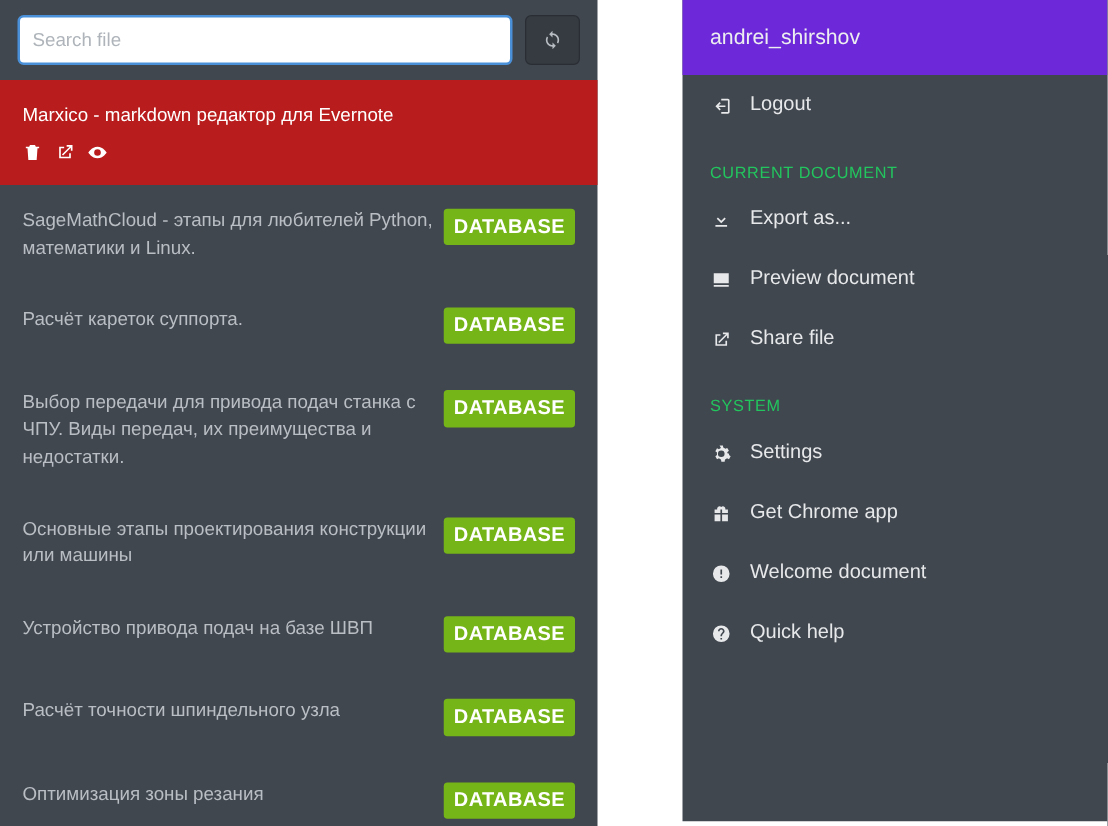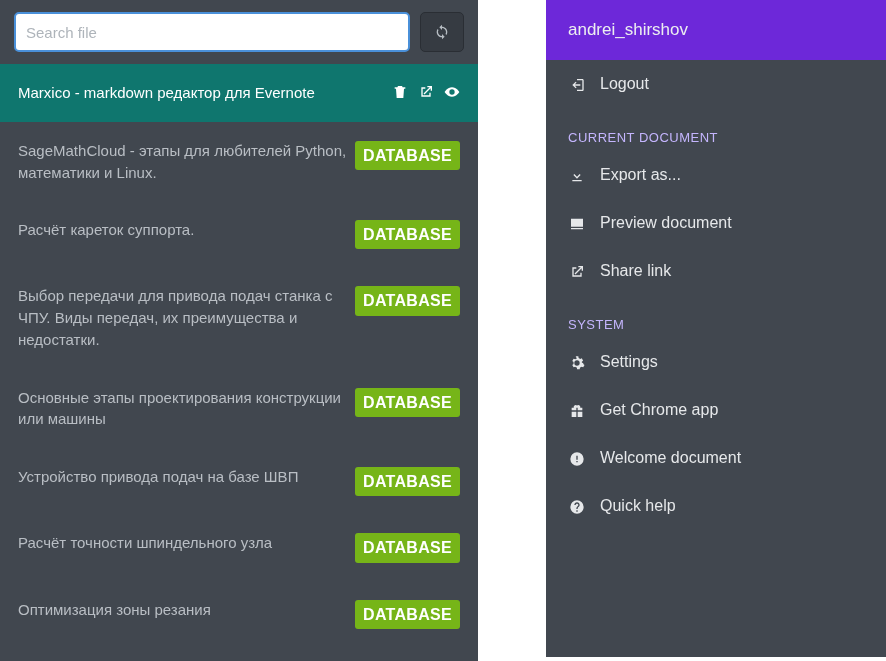--- a/index.html
+++ b/index.html
@@ -60,22 +60,23 @@
     font-size: 15px;
     line-height: 1.45;
     cursor: pointer;
     position: relative;
     color: #b9bec4;
     display: flex;
     align-items: flex-start;
     gap: 8px;
   }
   .file-item.active {
-    background: #0f766e;
+    background: #b91c1c;
     color: #ffffff;
+    flex-direction: column;
   }
   .file-title {
     flex: 1;
   }
   .file-actions {
     display: flex;
     gap: 10px;
     align-items: center;
     color: #ffffff;
     flex-shrink: 0;
@@ -105,21 +106,21 @@
   }
   .panel-header {
     background: #6d28d9;
     padding: 20px 22px;
     font-size: 17px;
     color: #eceef0;
   }
   .section-label {
     font-size: 13px;
     letter-spacing: 0.5px;
-    color: #c4b5fd;
+    color: #22c55e;
     padding: 22px 22px 6px 22px;
   }
   .menu-item {
     display: flex;
     align-items: flex-end;
     gap: 14px;
     padding: 15px 22px;
     font-size: 16px;
     color: #e6e8ea;
     cursor: pointer;
@@ -240,21 +241,21 @@
     </span>
     <span>Preview document</span>
   </div>
 
   <div class="menu-item">
     <span class="mi-icon">
       <svg class="icon-svg" viewBox="0 0 24 24">
           <path d="M14 3h7v7h-2V6.4l-9.3 9.3-1.4-1.4L17.6 5H14V3zM5 5h6v2H7v10h10v-4h2v6H5V5z"></path>
         </svg>
     </span>
-    <span>Share link</span>
+    <span>Share file</span>
   </div>
 
   <div class="section-label">SYSTEM</div>
 
   <div class="menu-item">
     <span class="mi-icon">
       <svg class="icon-svg" viewBox="0 0 24 24">
           <path d="M12 8a4 4 0 1 0 0 8 4 4 0 0 0 0-8zm9.4 4c0 .5 0 1-.1 1.4l2 1.6-2 3.5-2.4-1a7.8 7.8 0 0 1-2.4 1.4l-.4 2.6h-4l-.4-2.6a7.8 7.8 0 0 1-2.4-1.4l-2.4 1-2-3.5 2-1.6c-.1-.5-.1-1-.1-1.4s0-1 .1-1.4l-2-1.6 2-3.5 2.4 1c.7-.6 1.5-1 2.4-1.4L10 2h4l.4 2.6c.9.3 1.7.8 2.4 1.4l2.4-1 2 3.5-2 1.6c.1.4.2.9.2 1.4z"></path>
         </svg>
     </span>

